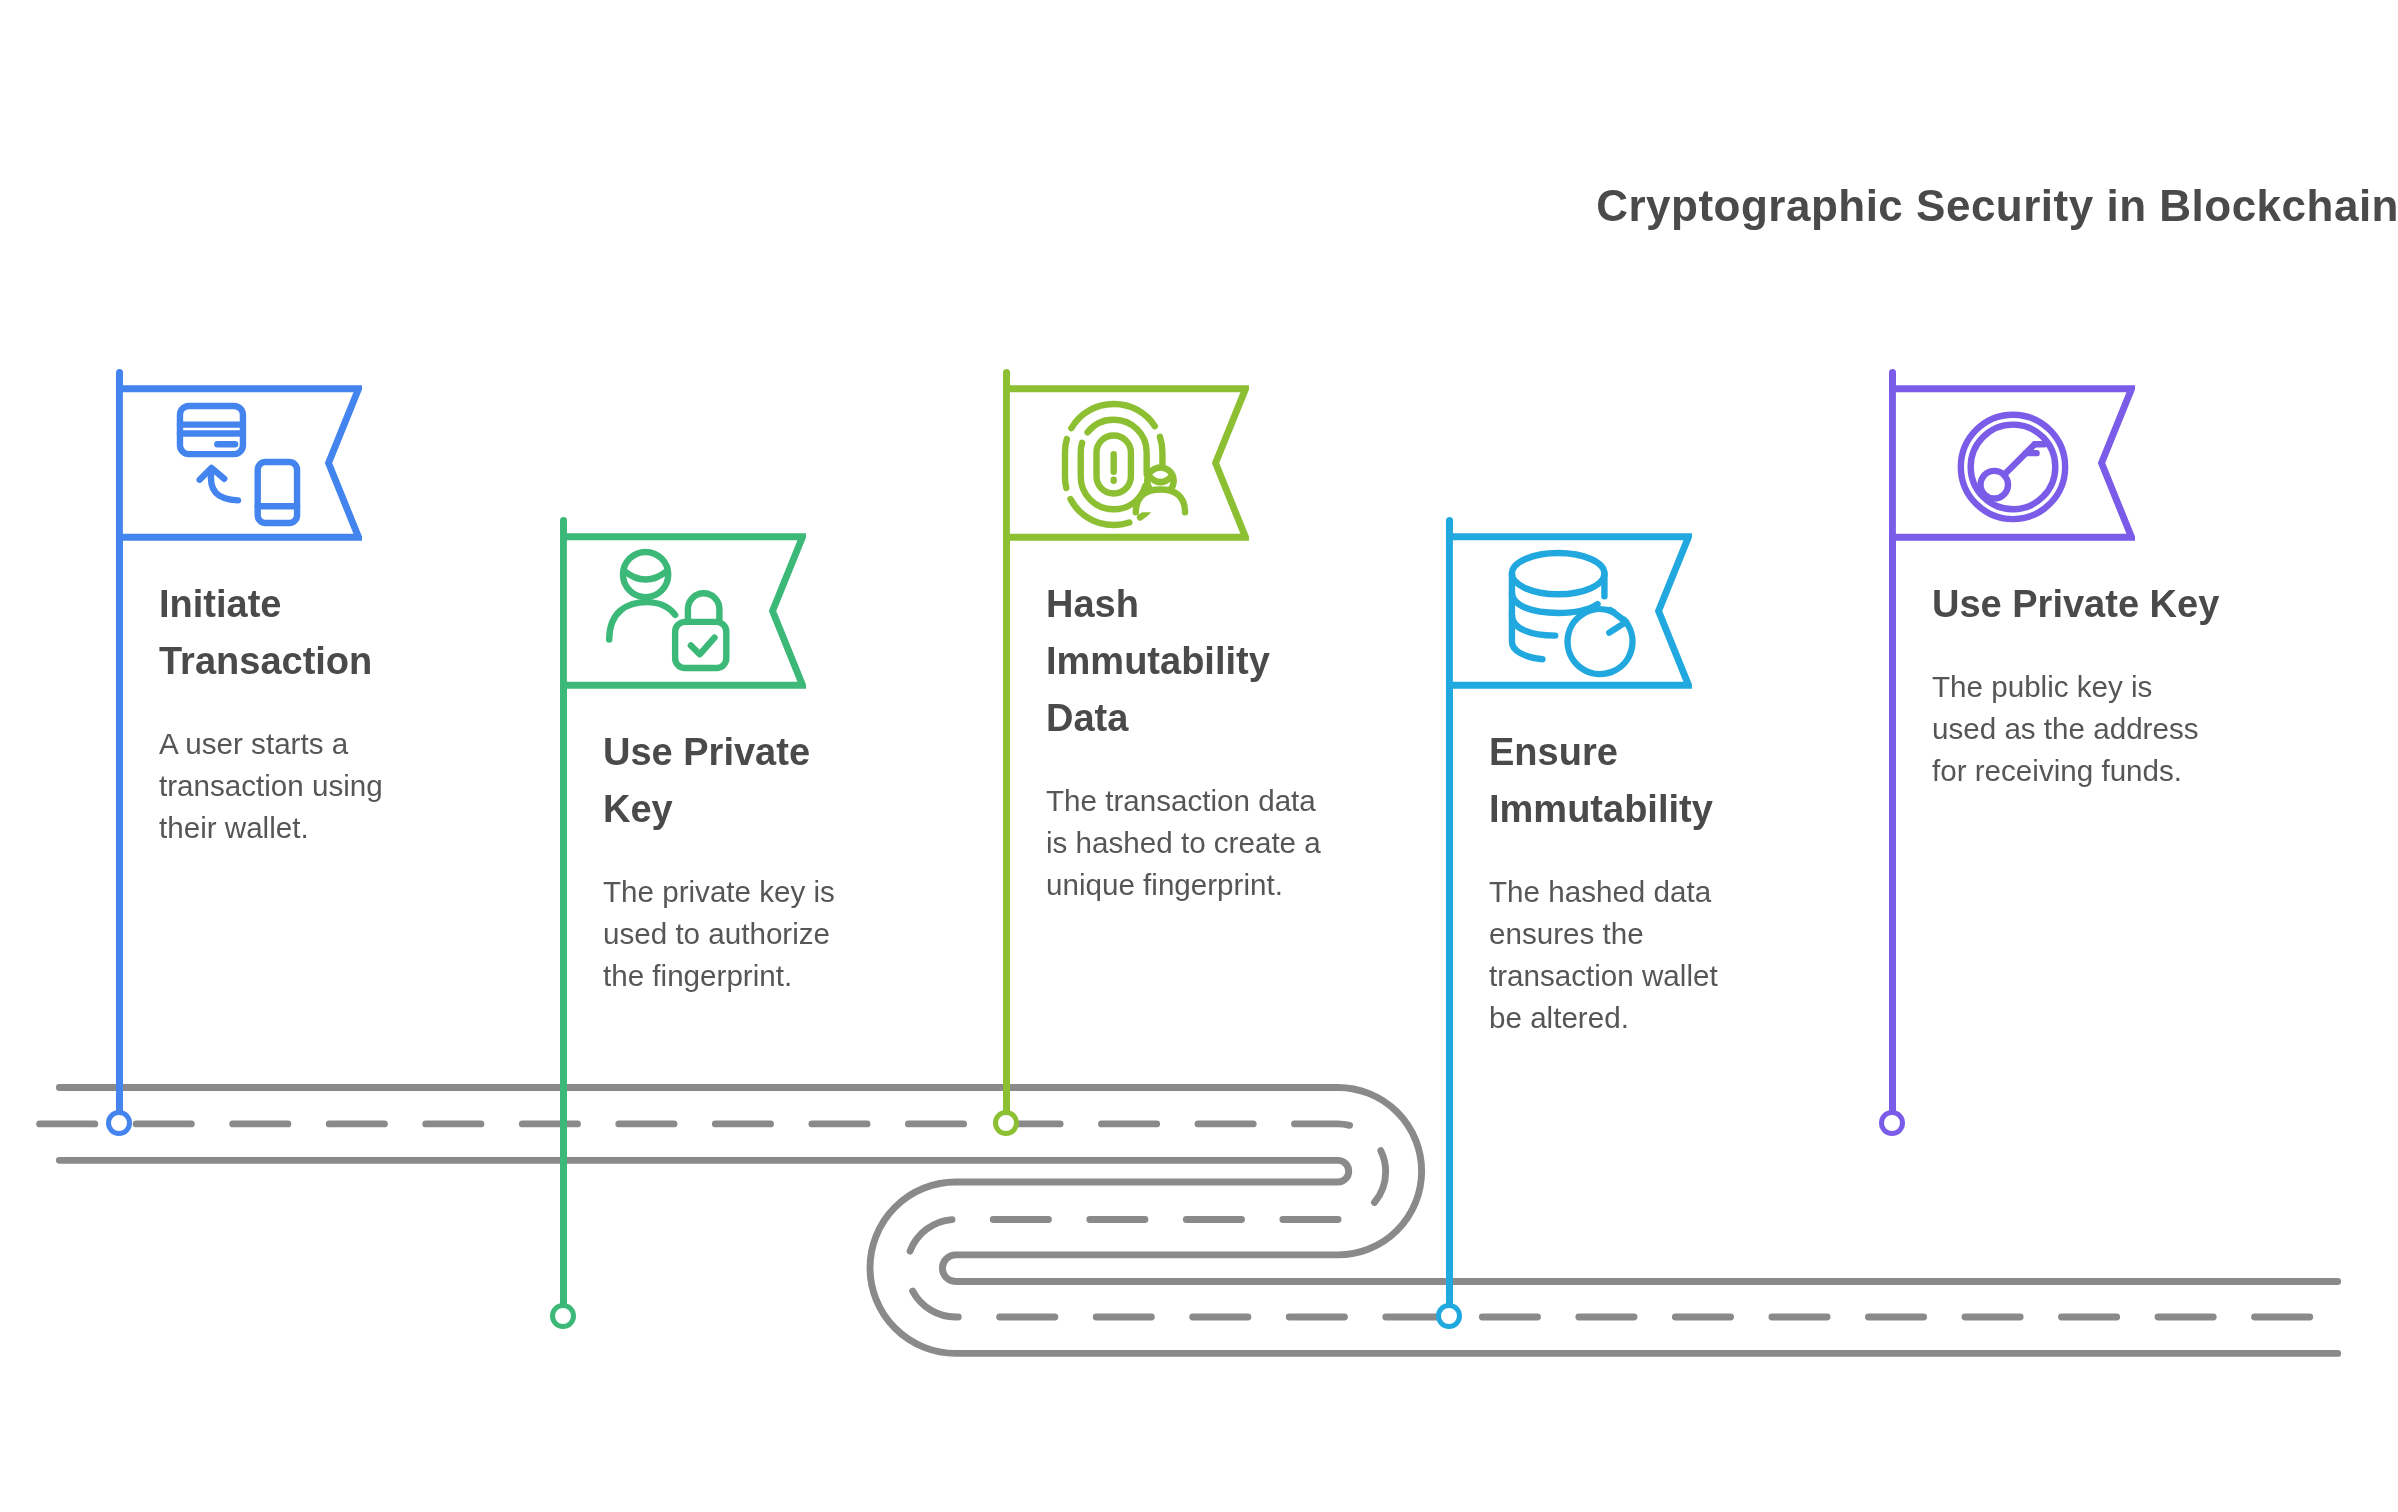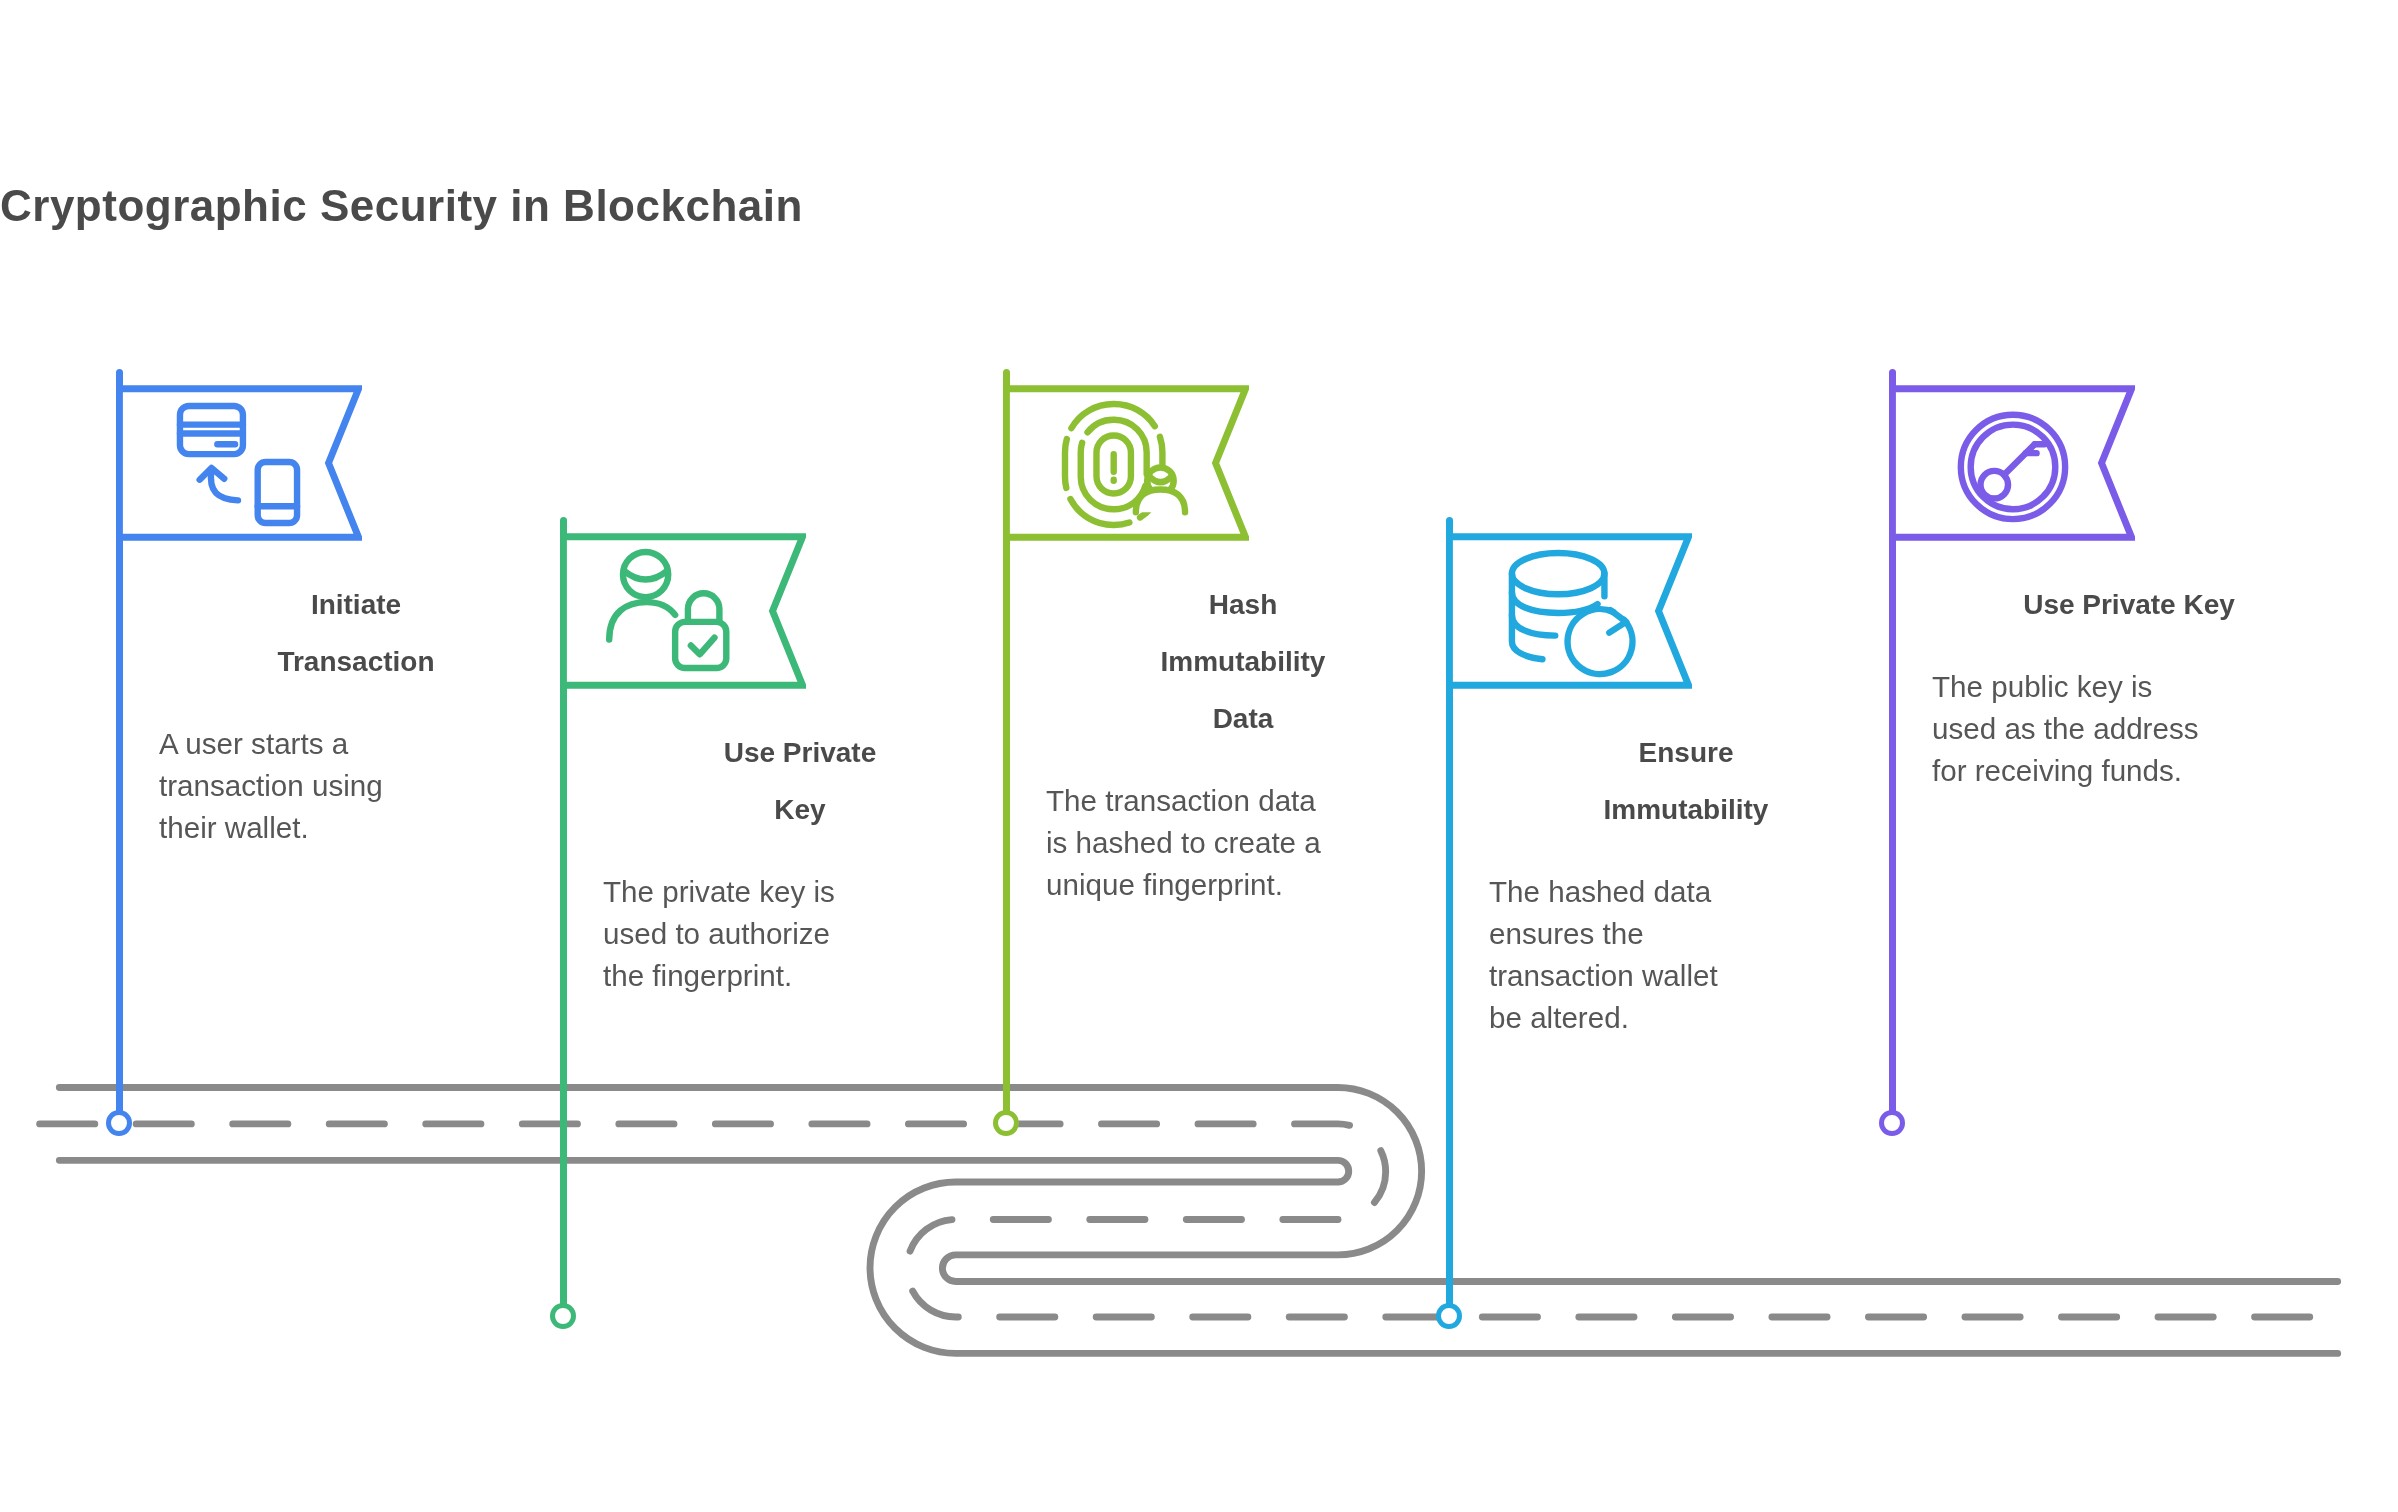--- a/index.html
+++ b/index.html
@@ -2,21 +2,21 @@
 <html><head>
 <meta charset="utf-8">
 <style>
   html,body{margin:0;padding:0;}
   body{
     width:2399px;height:1512px;position:relative;overflow:hidden;
     background:#ffffff;font-family:"Liberation Sans", sans-serif;
     --road:#8a8a8a; --title:#4a4a4a; --heading:#4a4a4a; --body:#565656;
   }
   .page-title{
-    position:absolute;top:181px;left:0;width:100%;text-align:left;
+    position:absolute;top:181px;left:0;width:100%;text-align:right;
     font-size:44px;font-weight:bold;color:var(--title);letter-spacing:0.5px;
   }
   svg.road{position:absolute;left:0;top:0;}
   .road-line{fill:none;stroke:var(--road);stroke-width:7;stroke-linecap:round;}
   .road-dash{fill:none;stroke:var(--road);stroke-width:7;stroke-linecap:round;stroke-dasharray:56 42;}
   .step{position:absolute;width:453px;}
   .s1{left:116px;top:369px}
   .s2{left:560px;top:517px}
   .s3{left:1003px;top:369px}
   .s4{left:1446px;top:517px}
@@ -25,23 +25,22 @@
   .hi .pole{height:759px}
   .lo .pole{height:803px}
   .marker{position:absolute;left:-10.3px;width:15.8px;height:15.8px;border:5.9px solid currentColor;border-radius:50%;background:#fff;}
   .hi .marker{top:741px}
   .lo .marker{top:786px}
   .flag{position:absolute;left:0;top:15.8px;}
   .flag .shape{fill:#fff;stroke:currentColor;stroke-width:7;stroke-linejoin:miter;}
   .flag .ic{fill:none;stroke:currentColor;stroke-width:6.5;stroke-linecap:round;stroke-linejoin:round;}
   .step-title{
     position:absolute;left:43px;top:207px;width:394px;
-    font-size:28px;font-weight:bold;line-height:57px;color:var(--heading);
+    font-size:38px;font-weight:bold;line-height:57px;color:var(--heading);
     white-space:pre-line;
-    text-align:center;
   }
   .step-desc{
     position:absolute;left:43px;width:355px;
     font-size:29.6px;line-height:42px;color:var(--body);
     white-space:pre-line;
     margin-top:7px;
   }
   .desc-l1{top:290px}
   .desc-l2{top:347px}
   .desc-l3{top:404px}

